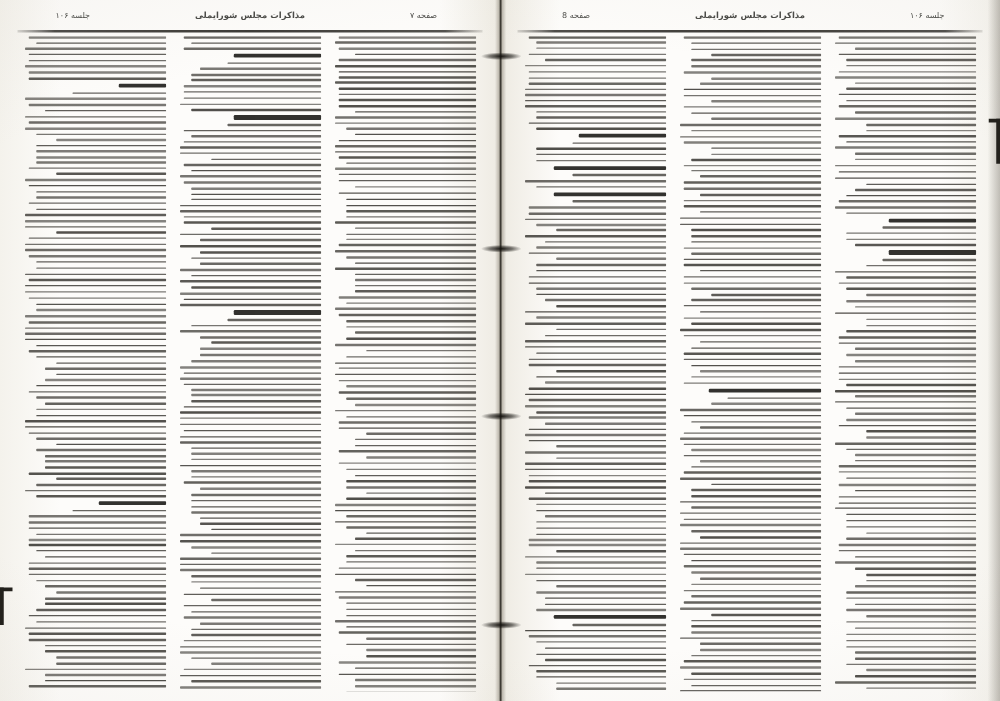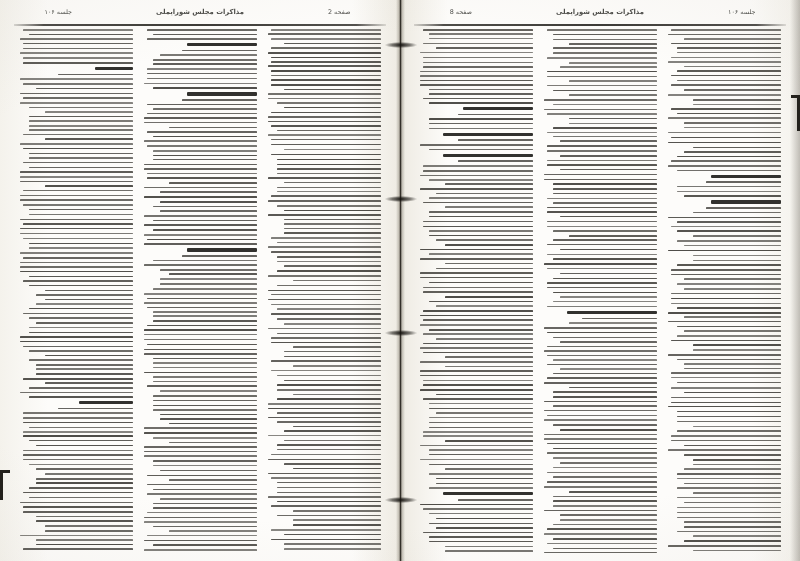--- a/index.html
+++ b/index.html
@@ -96,21 +96,21 @@
   }
 </style>
 </head>
 <body>
 
 <div id="scan">
 
   <div class="page left">
 
     <div class="hdr">
-      <span class="side l">صفحه 2</span>
+      <span class="side l">صفحه ۷</span>
       <span class="mid">مذاکرات مجلس شورایملی</span>
       <span class="side r">جلسه ۱۰۶</span>
     </div>
     <div class="rule"></div>
 
     <div class="cols">
 
       <div class="col">
         <div class="colinner" id="lc1">
             <div class="ln a" style="margin-bottom: 3.05px; opacity: 0.64;"></div>

